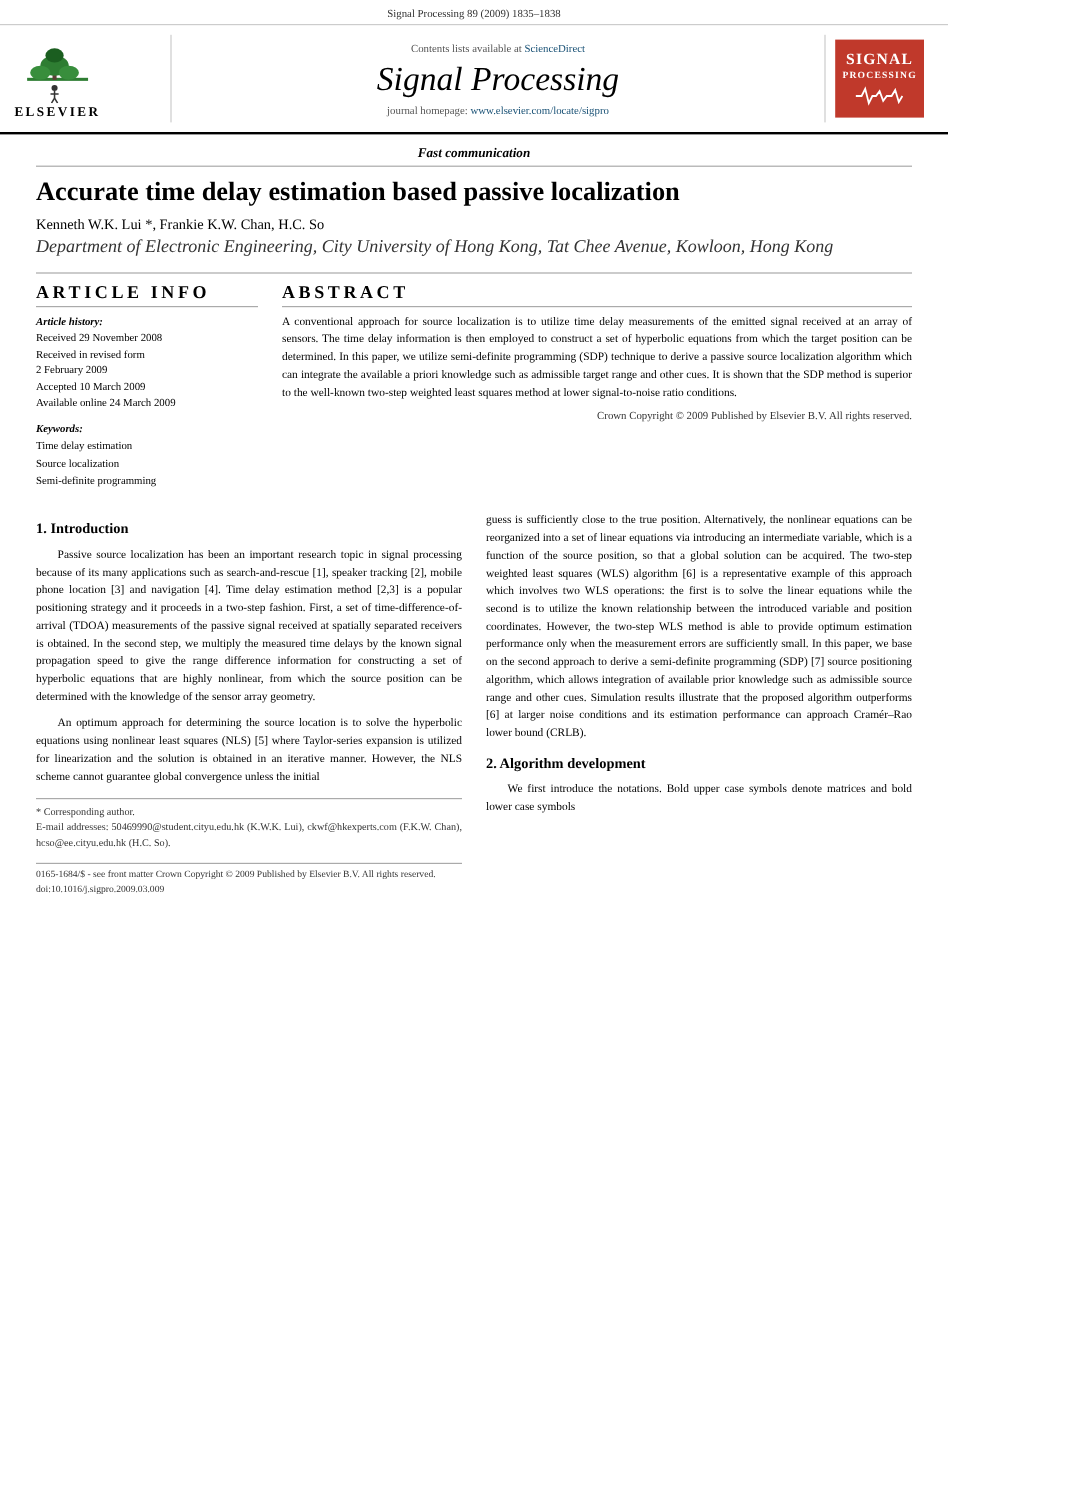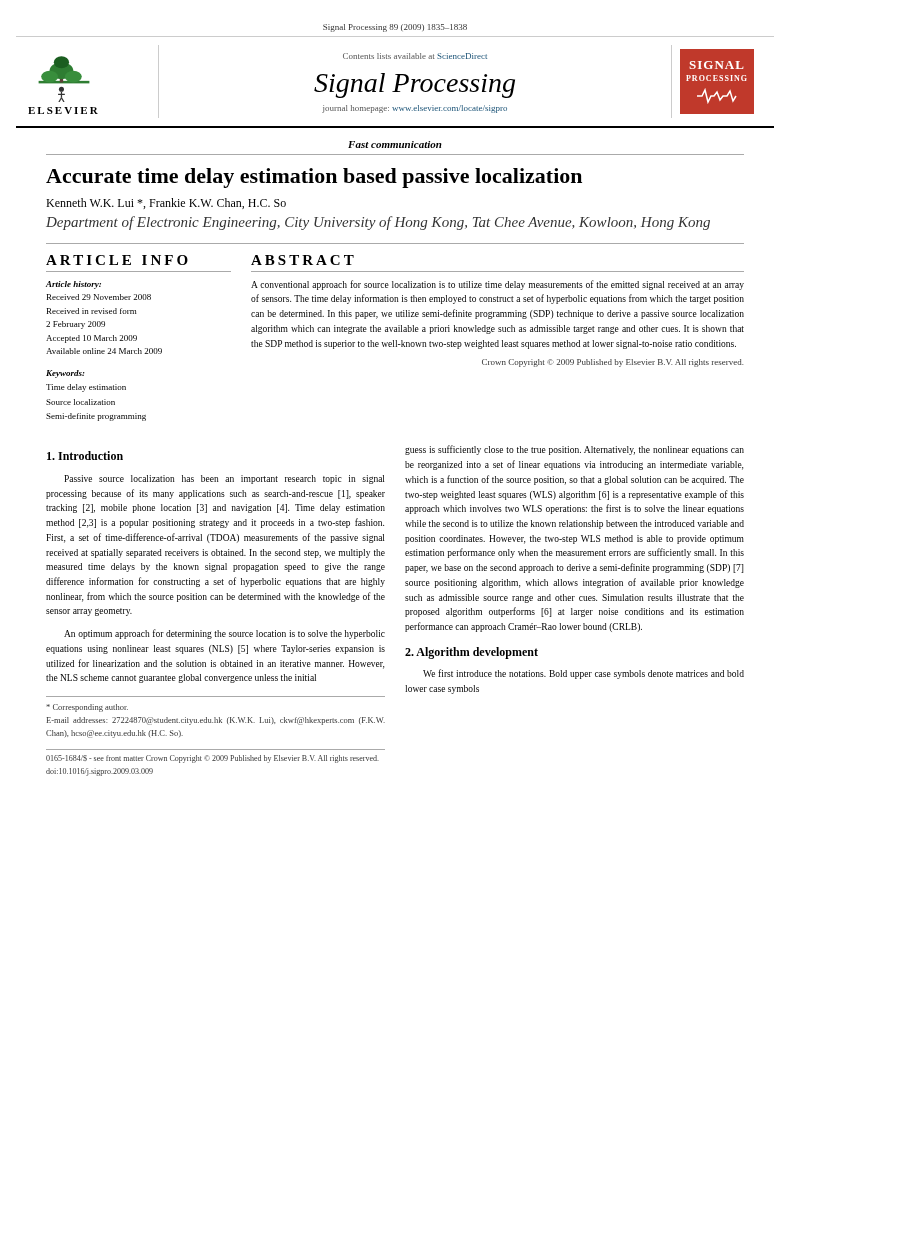--- a/index.html
+++ b/index.html
@@ -9,21 +9,21 @@
       font-size: 10px;
       color: #000;
       width: 907px;
       min-height: 1238px;
     }
 
     .page-wrapper {
       width: 790px;
       min-height: 1238px;
       background: #fff;
-      padding: 16px;
+      padding: 0;
     }
 
     
     .top-bar {
       text-align: center;
       font-size: 9px;
       color: #333;
       padding: 6px 0 4px 0;
       border-bottom: 1px solid #ccc;
     }
@@ -397,21 +397,21 @@
 
       <div class="body-col">
         <div class="section-title">1.  Introduction</div>
         <p>Passive source localization has been an important research topic in signal processing because of its many applications such as search-and-rescue [1], speaker tracking [2], mobile phone location [3] and navigation [4]. Time delay estimation method [2,3] is a popular positioning strategy and it proceeds in a two-step fashion. First, a set of time-difference-of-arrival (TDOA) measurements of the passive signal received at spatially separated receivers is obtained. In the second step, we multiply the measured time delays by the known signal propagation speed to give the range difference information for constructing a set of hyperbolic equations that are highly nonlinear, from which the source position can be determined with the knowledge of the sensor array geometry.</p>
         <p>An optimum approach for determining the source location is to solve the hyperbolic equations using nonlinear least squares (NLS) [5] where Taylor-series expansion is utilized for linearization and the solution is obtained in an iterative manner. However, the NLS scheme cannot guarantee global convergence unless the initial</p>
 
         <div class="footnote-section">
           <div>* Corresponding author.</div>
           <div>
             <span class="info-label">E-mail addresses:</span>
-            <span>27224870@student.cityu.edu.hk (K.W.K. Lui),</span>
+            <span>50469990@student.cityu.edu.hk (K.W.K. Lui),</span>
             <span>ckwf@hkexperts.com (F.K.W. Chan), hcso@ee.cityu.edu.hk (H.C. So).</span>
           </div>
         </div>
 
         <div class="footnote-bottom">
           <div>0165-1684/$ - see front matter Crown Copyright © 2009 Published by Elsevier B.V. All rights reserved.</div>
           <div>doi:10.1016/j.sigpro.2009.03.009</div>
         </div>
       </div>
 

